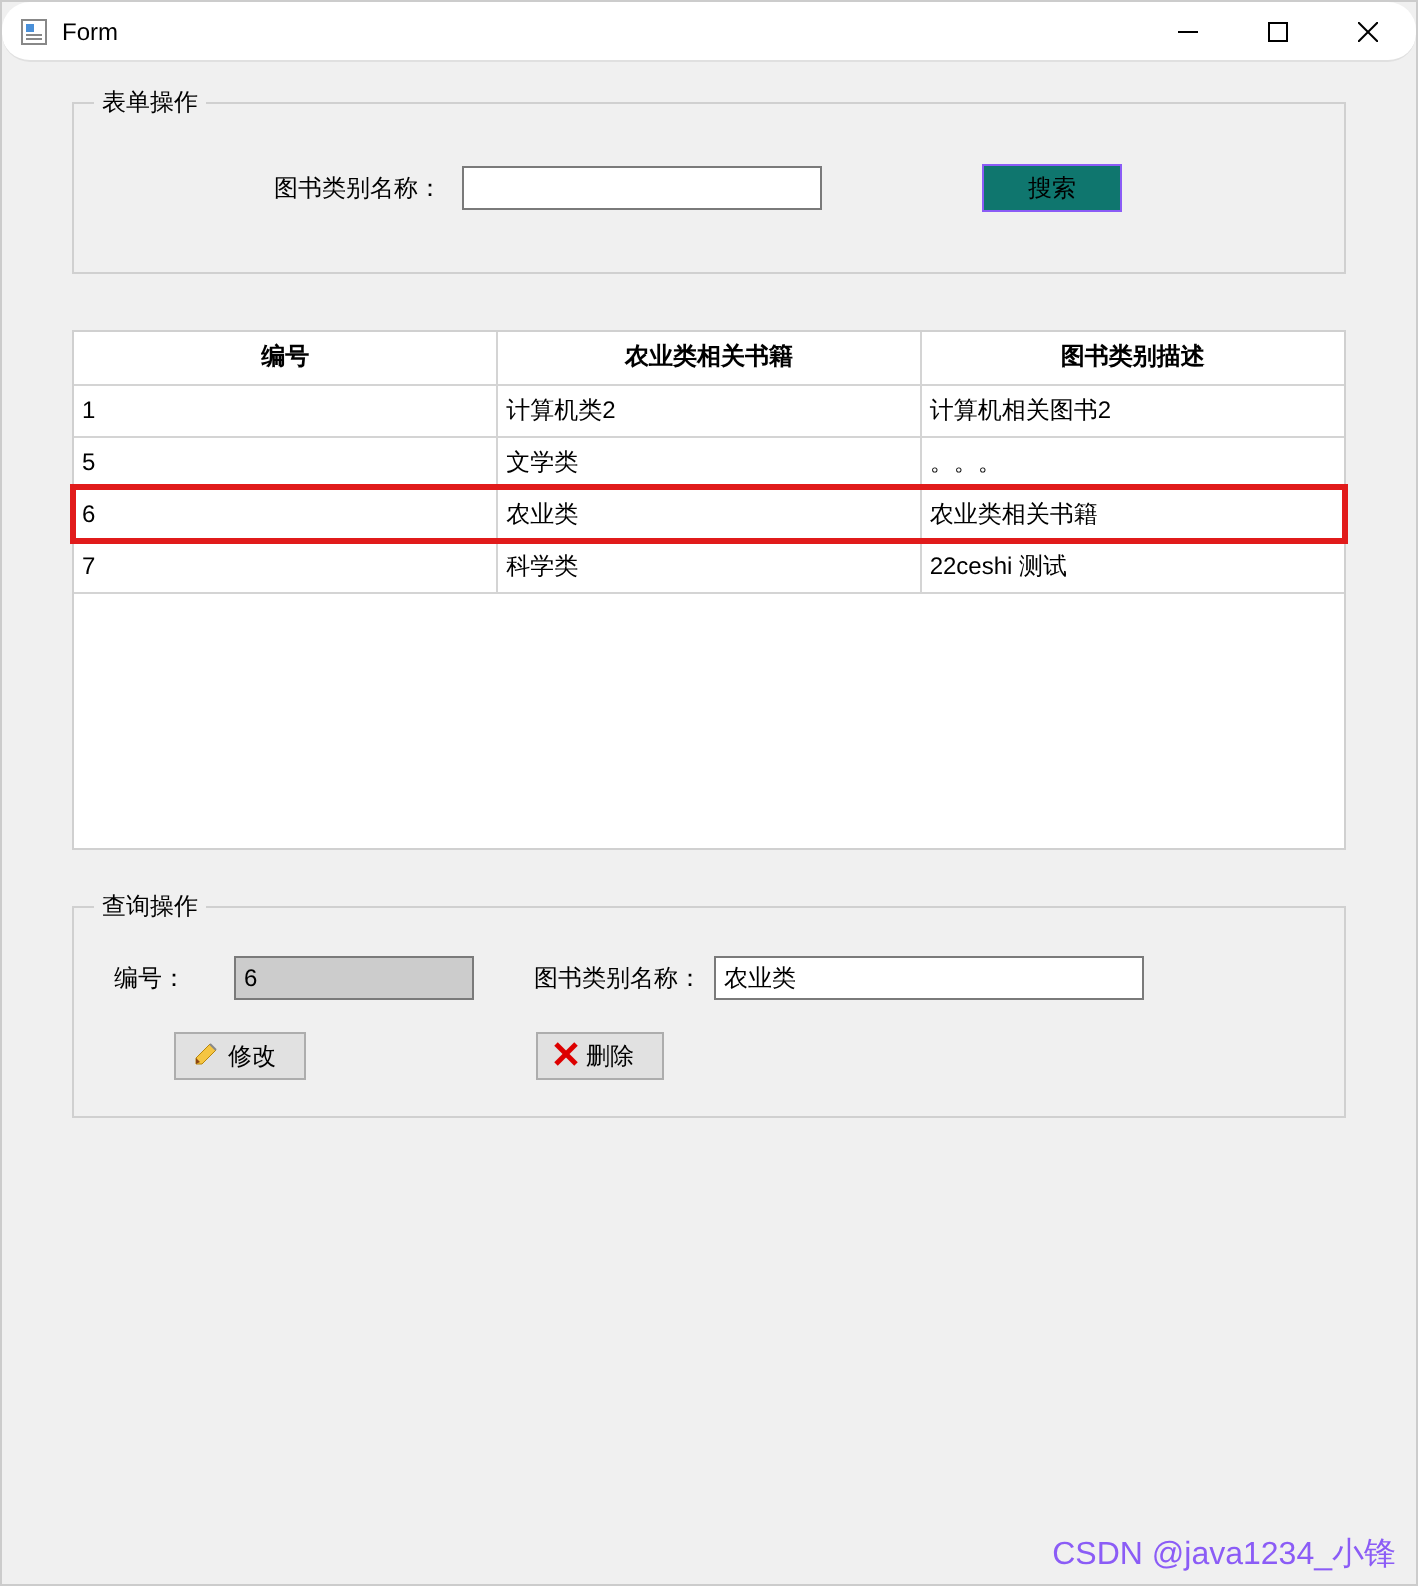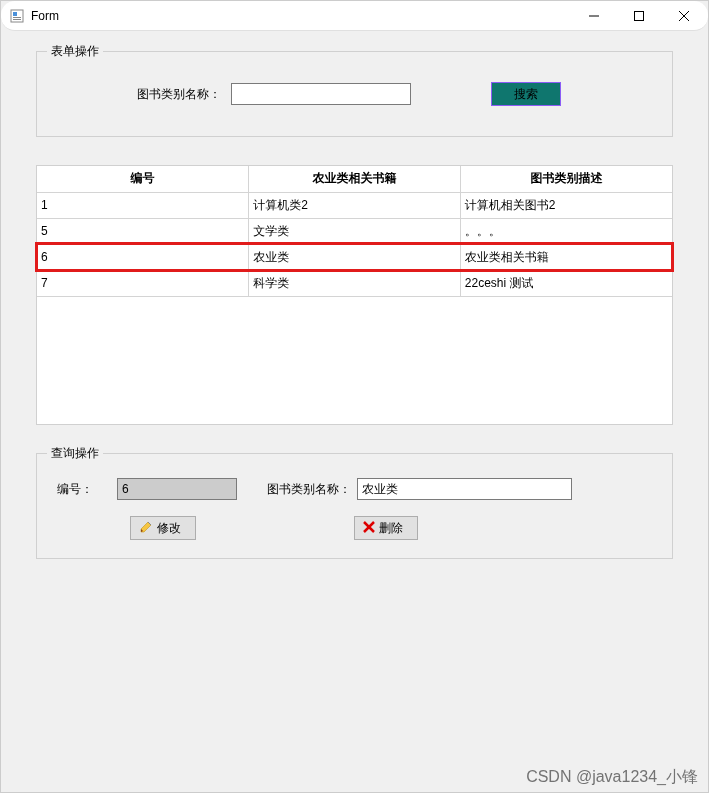--- a/index.html
+++ b/index.html
@@ -169,27 +169,26 @@
       border: 1px solid #adadad;
       background: #e1e1e1;
       height: 24px;
       padding: 0 14px 0 8px;
       font-size: 12px;
       cursor: pointer;
       display: inline-flex;
       align-items: center;
       gap: 4px;
       font-family: inherit;
-      margin-left: 43px;
     }
     .watermark {
       position: absolute;
       right: 10px;
       bottom: 4px;
-      color: #737373;
+      color: #8b5cf6;
       font-size: 16px;
       font-family: Arial, sans-serif;
       pointer-events: none;
     }
   </style>
 </head>
 <body>
 
 <div class="window">
   <div class="titlebar">

